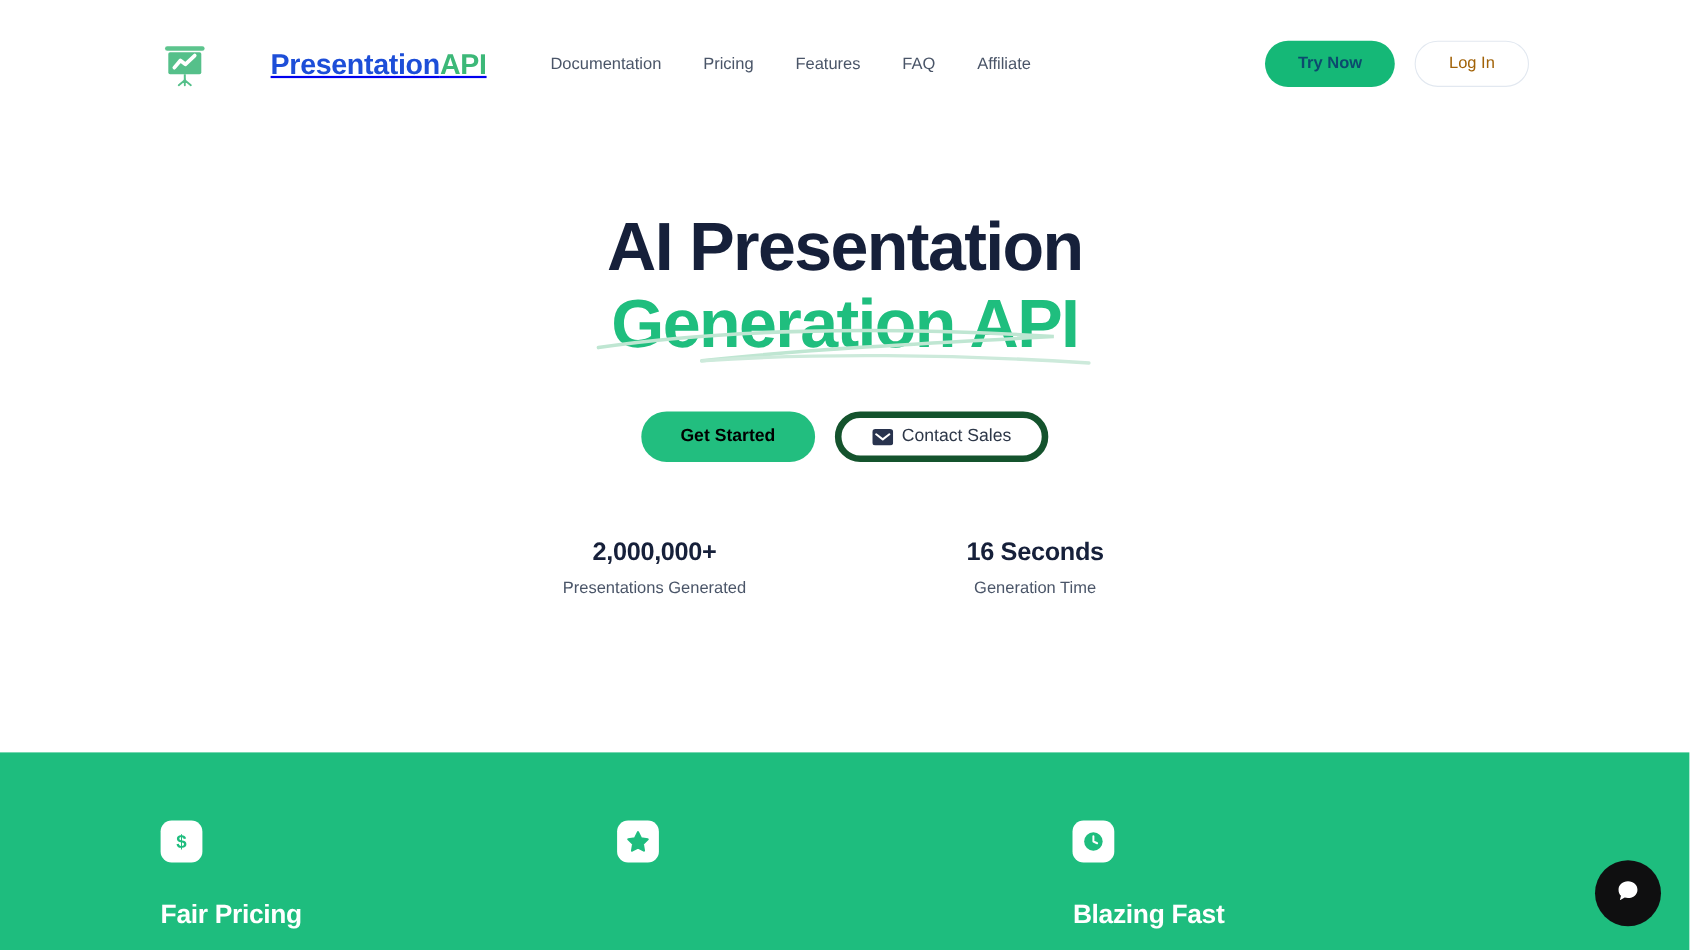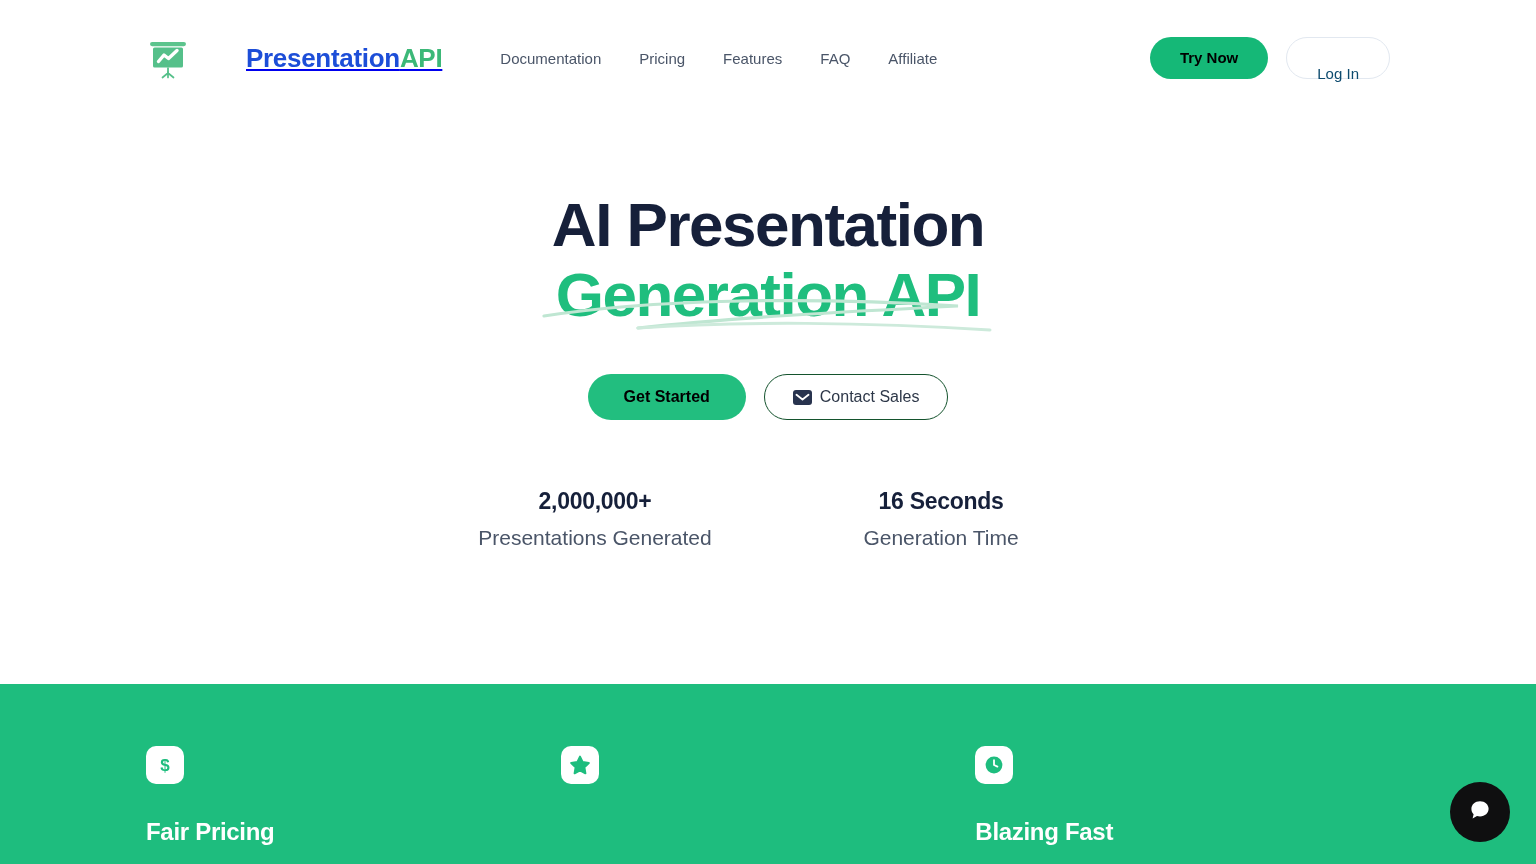--- a/index.html
+++ b/index.html
@@ -71,36 +71,36 @@
 
   .btn {
     border: none;
     cursor: pointer;
     font-family: inherit;
     white-space: nowrap;
   }
 
   .btn-try {
     background: #15b877;
-    color: #000000;
+    color: #0c4a6e;
     font-size: 15px;
     font-weight: bold;
     border-radius: 999px;
     padding: 0 30px;
     height: 42px;
     line-height: 42px;
   }
 
   .btn-login {
     background: #ffffff;
-    color: #0c4a6e;
+    color: #a16207;
     font-size: 15px;
     border: 1px solid #e2e8f0;
     border-radius: 999px;
-    padding: 16px 30px;
+    padding: 0 30px;
     height: 42px;
     line-height: 40px;
   }
 
   
   .hero {
     text-align: center;
     padding-top: 78px;
   }
 
@@ -154,21 +154,21 @@
     border-radius: 999px;
     padding: 0 36px;
     height: 46px;
     line-height: 46px;
   }
 
   .btn-contact {
     background: #ffffff;
     color: #2d3748;
     font-size: 16px;
-    border: 1px solid #14532d;
+    border: 6px solid #14532d;
     border-radius: 999px;
     padding: 0 28px;
     height: 46px;
     display: inline-flex;
     align-items: center;
     gap: 8px;
   }
 
   .mail-icon {
     width: 19px;
@@ -187,21 +187,21 @@
     width: 342px;
     text-align: center;
   }
   .stat-value {
     font-size: 23px;
     font-weight: bold;
     color: #16203a;
     letter-spacing: -0.3px;
   }
   .stat-label {
-    font-size: 21px;
+    font-size: 15px;
     color: #4a5568;
     margin-top: 11px;
   }
 
   
   .features {
     position: absolute;
     left: 0;
     right: 0;
     top: 684px;

